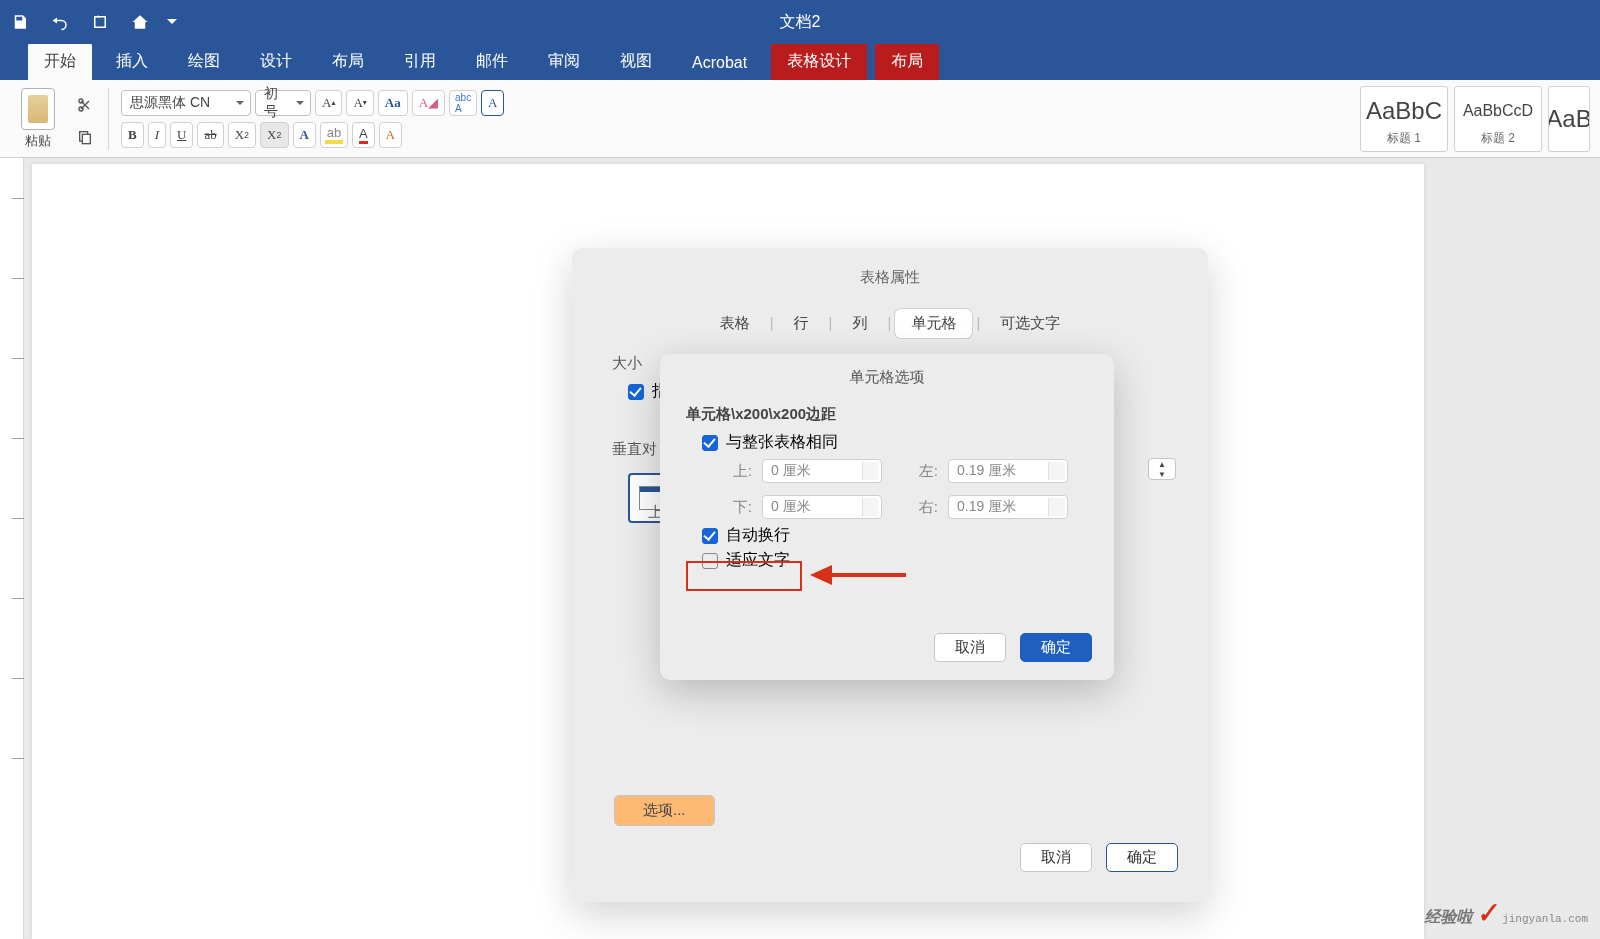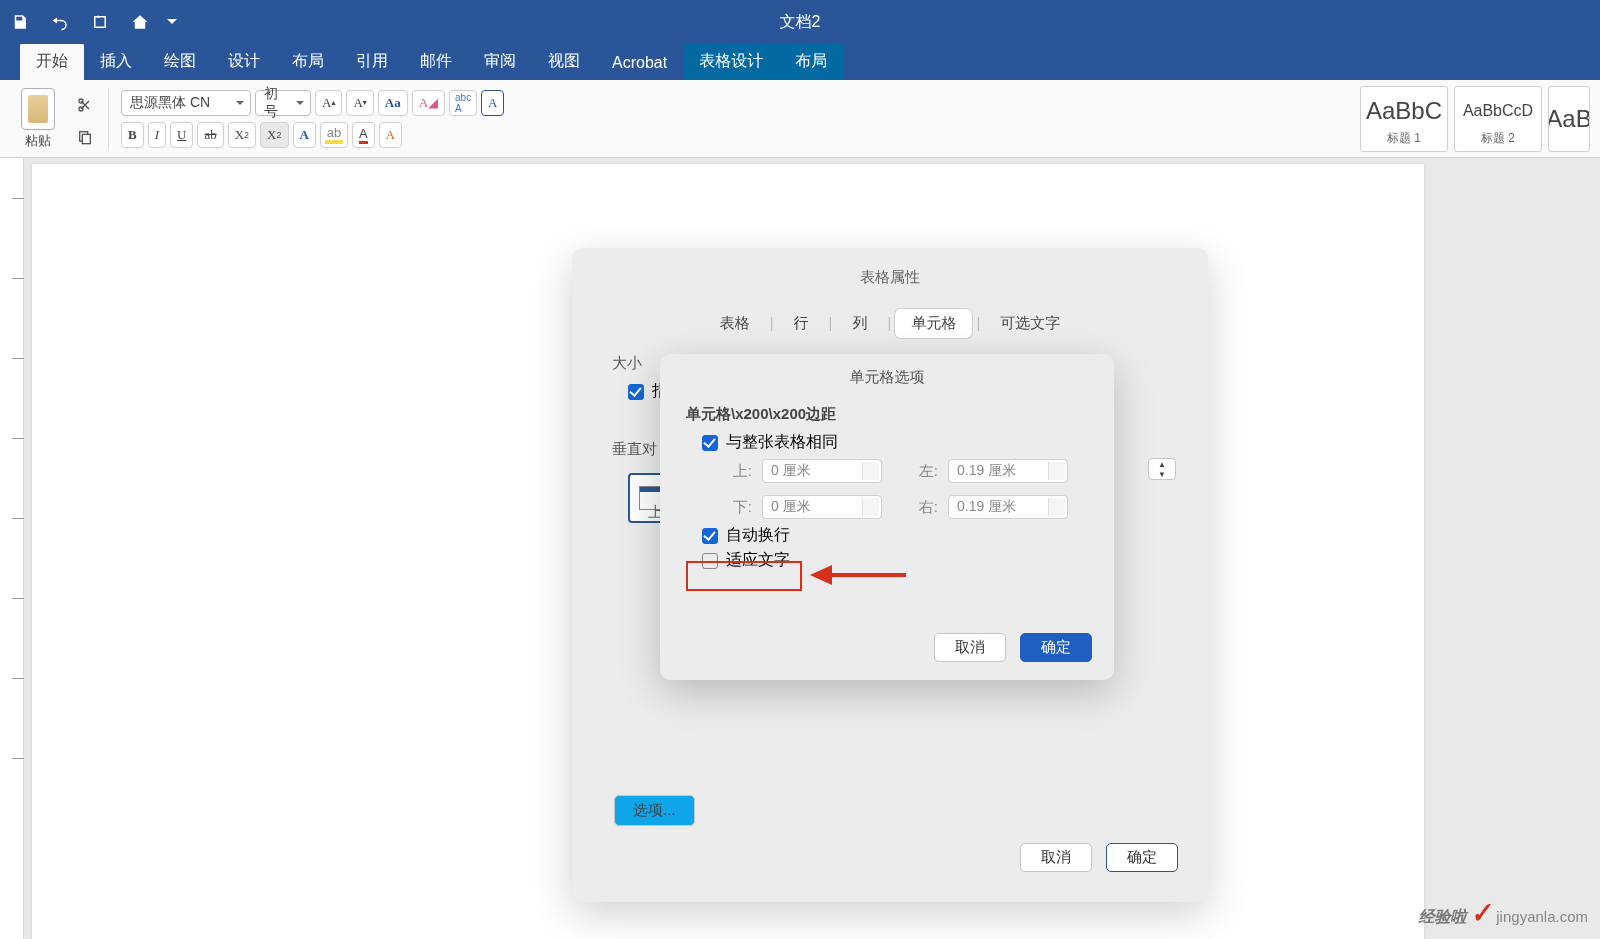--- a/index.html
+++ b/index.html
@@ -5,23 +5,23 @@
   * { box-sizing: border-box; margin: 0; padding: 0; font-family: -apple-system, "Helvetica Neue", Arial, sans-serif; }
   body { background: #f5f5f5; width: 1600px; height: 939px; overflow: hidden; position: relative; }
 
   
   .qat { background: #2a5699; height: 44px; display: flex; align-items: center; position: relative; }
   .qat .btn { width: 40px; height: 44px; display:flex; align-items:center; justify-content:center; fill:#fff; color:#fff; }
   .doc-title { position:absolute; left:50%; transform:translateX(-50%); color:#fff; font-size:16px; font-weight:500;}
 
   
   .tabrow { background: #2a5699; height: 36px; display:flex; align-items:flex-end; padding-left:20px; }
-  .tab { color:#fff; font-size:16px; padding:8px 16px; cursor:pointer; }
+  .tab { color:#fff; font-size:16px; padding:8px 16px; cursor:pointer;margin-left:8px; }
   .tab.active { background:#fafafa; color:#444; border-radius:3px 3px 0 0;}
-  .tab.highlight { background:#0369a1; color:#fff; }
+  .tab.highlight { background:#b91c1c; color:#fff; }
 
   
   .ribbon { background:#fafafa; border-bottom:1px solid #d0d0d0; height:78px; display:flex; align-items:center; padding:4px 10px; gap:8px; position:relative; overflow:hidden; }
   .group { display:flex; flex-direction:column; align-items:flex-end; gap:2px; padding:12px 4px;}
   .vline { width:1px; height:62px; background:#d8d8d8; margin:0 4px;}
   .paste-big { width:48px; display:flex; flex-direction:column; align-items:center; gap:2px; }
   .paste-icon { width:34px; height:42px; background:#fff; border:1px solid #b0b0b0; border-radius:4px; position:relative;}
   .paste-icon:before{content:"";position:absolute;top:6px;left:6px;right:6px;bottom:6px;background:linear-gradient(180deg,#e8cf9a,#d9b877);border-radius:2px;}
   .paste-label {font-size:13px; color:#444;}
   .mini { width:22px; height:22px; display:flex; align-items:center; justify-content:center; fill:#555;}
@@ -59,21 +59,21 @@
   .section-label{ font-size:15px; color:#555; padding:6px 40px 4px; font-weight:500;}
   .cb-row{ display:flex; align-items:center; gap:8px; padding:4px 56px;}
   .cb{width:16px;height:16px;border:1px solid #888;border-radius:3px;display:inline-block;}
   .cb.on{background:#1565d8;border-color:#1565d8;position:relative;}
   .cb.on:after{content:"";position:absolute;left:3px;top:0px;width:5px;height:9px;border:2px solid #fff;border-top:0;border-left:0;transform:rotate(40deg);}
   .align-group{ padding:10px 56px; display:flex; gap:10px;}
   .align-card{ width:52px; height:50px; background:#fff; border:1px solid #cfcfcf; border-radius:4px; display:flex; align-items:center; justify-content:center;}
   .align-card.sel{border:2px solid #2a5699;}
   .align-card .inner{width:30px;height:24px;border:1px solid #888;box-shadow:inset 0 5px 0 #2a5699;}
   .align-caption{ padding:0 76px; font-size:15px; color:#666; margin-top:-30px;}
-  .optbtn{ position:absolute; left:42px; bottom:76px; background:#0ea5e9; border:1px solid #c5c5c5; border-radius:5px; padding:5px 18px; font-size:15px; color:#444;}
+  .optbtn{ position:absolute; left:42px; bottom:76px; background:#fdba74; border:1px solid #c5c5c5; border-radius:5px; padding:5px 28px; font-size:15px; color:#444;}
   .btnrow{ position:absolute; right:30px; bottom:30px; display:flex; gap:14px;}
   .stdbtn{ background:#fff; border:1px solid #c5c5c5; border-radius:5px; padding:4px 20px; font-size:15px; color:#333;}
   .stdbtn.primary{ border-color:#2a5699;}
   .stepper-far{ position:absolute; right:32px; top:210px; width:28px; height:22px; border:1px solid #c5c5c5; border-radius:4px; background:#fff; display:flex; flex-direction:column;}
   .stepper-far span{flex:1; display:flex; align-items:center; justify-content:center; font-size:8px; color:#444;}
 
   
   .dialog2 { position:absolute; left:660px; top:196px; width:454px; height:326px; background:#ececec; border-radius:10px; box-shadow:0 12px 40px rgba(0,0,0,0.22);}
   .dlg2-title{text-align:center; font-size:15px; color:#555; font-weight:400; padding:14px 0 4px;}
   .groupname{font-size:15px; color:#444; font-weight:600; padding:14px 26px 6px;}
@@ -81,21 +81,21 @@
   .mlabel{ text-align:right; color:#888; font-size:15px;}
   .spin{ height:24px; border:1px solid #cfcfcf; border-radius:4px; background:#fff; display:flex; align-items:center; font-size:14px; color:#888; padding:0 22px 0 8px; position:relative;}
   .spin:after{content:""; position:absolute; right:2px; top:2px; bottom:2px; width:16px; border-left:1px solid #e0e0e0; background:linear-gradient(#f5f5f5,#f5f5f5);}
   .highlightbox{position:absolute; border:2px solid #d6301a; pointer-events:none;}
   .arrow{position:absolute; pointer-events:none;}
 
   
   .wm{ position:absolute; right:12px; bottom:10px; font-size:16px; color:#888; font-style:italic; display:flex; align-items:baseline; gap:4px;}
   .wm .jyl{font-weight:600; color:#777;}
   .wm .check{color:#d6301a; font-size:26px; font-weight:bold; transform:rotate(-8deg);}
-  .wm .url{font-size:15px; color:#888; font-style:normal;}
+  .wm .url{font-size:11px; color:#888; font-style:normal;font-family:Liberation Mono, monospace;}
 </style>
 </head>
 <body>
 
 <div class="qat">
   <div class="btn">
     <svg width="18" height="18" viewBox="0 0 24 24">
         <path fill="#fff" d="M5 3h11l4 4v14H5z M7 5v5h8V5z M9 14h6v5H9z"></path>
       </svg>
   </div>

